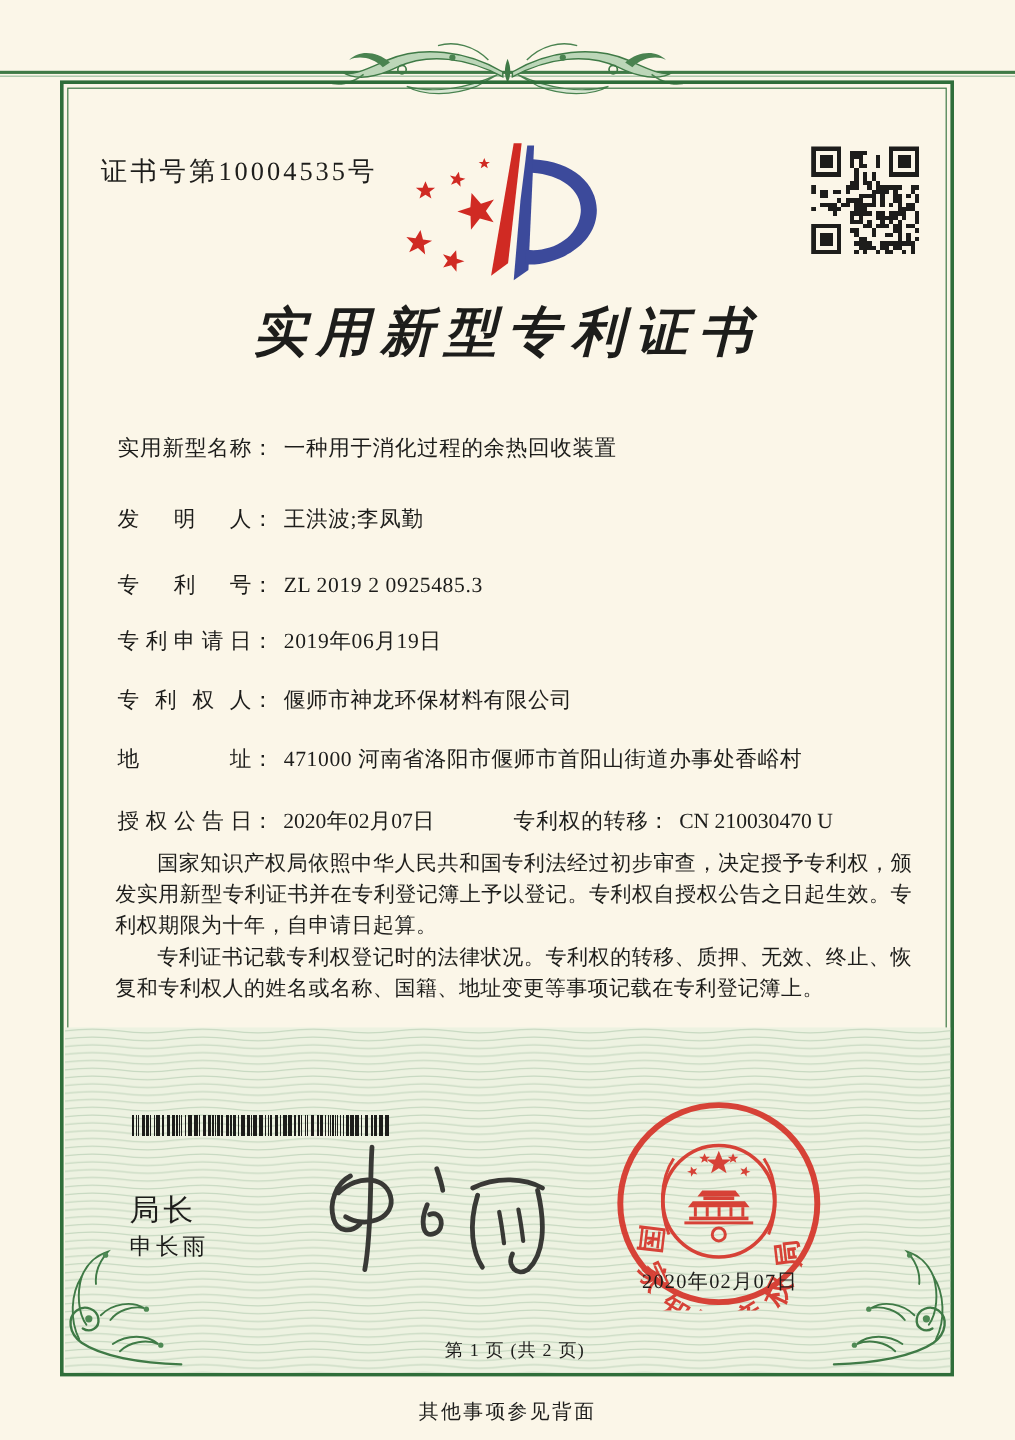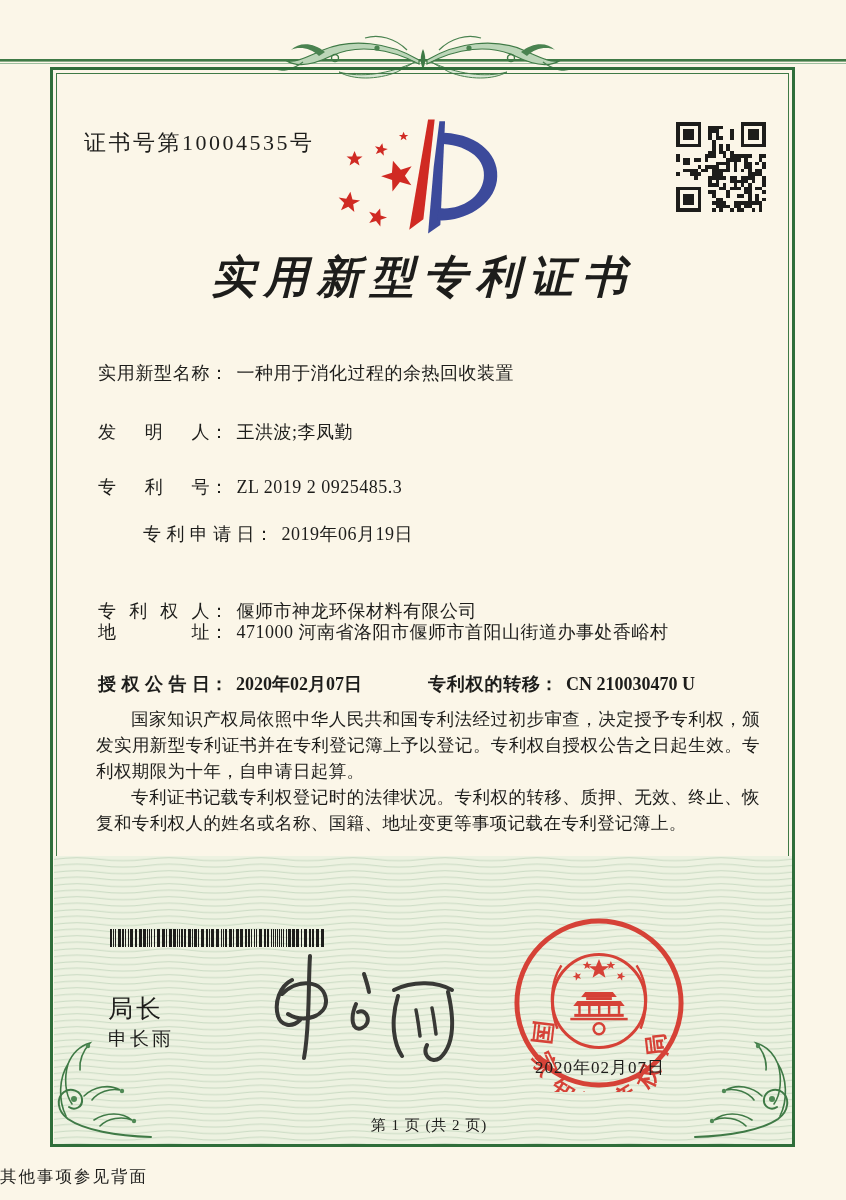--- a/index.html
+++ b/index.html
@@ -22,40 +22,40 @@
   .qr { position:absolute; left:676px; top:122px; width:90px; height:90px; }
   .title { position:absolute; left:0; top:248px; width:846px; text-align:center;
            font-size:44px; font-weight:bold; letter-spacing:9px;font-style:italic; }
 
   
   .field { position:absolute; left:98px; font-size:18px; letter-spacing:0.5px; white-space:nowrap; }
   .flabel { display:inline-block; width:112px; text-align:justify; text-align-last:justify; vertical-align:bottom; }
   .fcolon { display:inline-block; margin-right:8px; }
   .fvalue { }
   .f1 { top:361px; } .f2 { top:420px; } .f3 { top:475px; }
-  .f4 { top:522px;margin-left:45px; } .f5 { top:571px;margin-top:28px; } .f6 { top:620px; }
-  .grant-row { position:absolute; left:98px; top:672px; width:660px; font-size:18px; white-space:nowrap;font-weight:bold; }
+  .f4 { top:522px; } .f5 { top:571px; } .f6 { top:620px; }
+  .grant-row { position:absolute; left:98px; top:672px; width:660px; font-size:18px; white-space:nowrap; }
   .grant-no { position:absolute; left:330px; top:0; }
 
   
   .paras { position:absolute; left:96px; top:706px; width:664px; font-size:17.5px;
            line-height:26px; text-align:justify; letter-spacing:0.4px; }
   .paras p { text-indent:2em; }
 
   
   .barcode { position:absolute; left:110px; top:929px; width:216px; height:18px; }
   .officer-title { position:absolute; left:108px; top:992px; font-size:25px; letter-spacing:3px;
                    font-family:"Liberation Sans","DejaVu Sans",sans-serif; }
   .officer-name  { position:absolute; left:108px; top:1026px; font-size:19px; letter-spacing:3px;
                    font-family:"Liberation Sans","DejaVu Sans",sans-serif; }
   .signature { position:absolute; left:252px; top:942px; width:215px; height:128px; }
   .seal { position:absolute; left:510px; top:914px; width:178px; height:178px; }
   .seal-date { position:absolute; left:505px; top:1056px; width:190px; text-align:center; font-size:17px; letter-spacing:1px; }
   .page-note { position:absolute; left:0; top:1116px; width:846px; text-align:center; font-size:15px; letter-spacing:1px;padding-left:12px; }
-  .back-note { position:absolute; left:0; top:1166px; width:846px; text-align:left; font-size:16.5px; letter-spacing:2px; }
+  .back-note { position:absolute; left:0; top:1166px; width:846px; text-align:center; font-size:16.5px; letter-spacing:2px; }
 </style>
 </head>
 <body>
 
 <div class="page">
 
   <svg class="top-ornament" viewBox="0 0 846 72">
     <rect x="0" y="33" width="846" height="2.6" fill="#3f7a46"></rect>
     <rect x="0" y="37" width="846" height="1" fill="#9cbf9e"></rect>
     <g transform="translate(423,34)">

